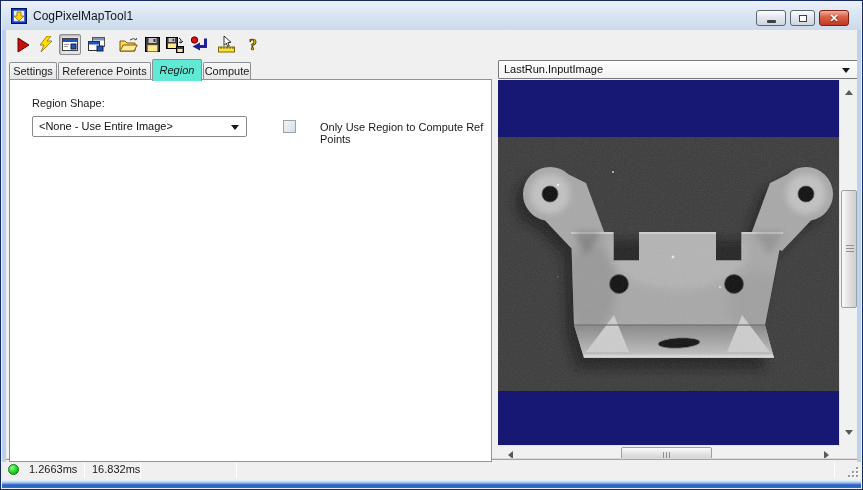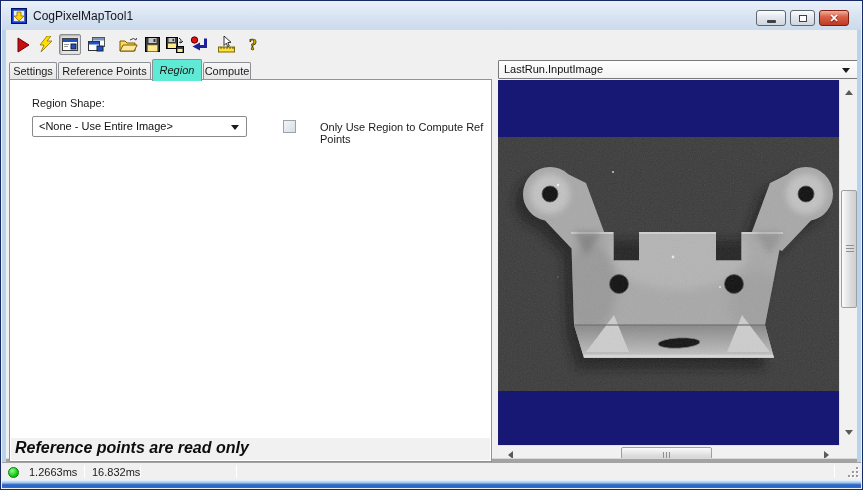--- a/index.html
+++ b/index.html
@@ -83,21 +83,21 @@
             background:linear-gradient(90deg,#fbfbfb,#dcdcdc 60%,#cfcfcf); }
   .thumb-h{ position:absolute; top:1px; left:123px; height:15px; width:91px;
             border:1px solid #9aa0a6; border-radius:2px;
             background:linear-gradient(#fbfbfb,#dcdcdc 60%,#cfcfcf); }
   .grip-v{ position:absolute; left:4px; top:50%; margin-top:-4px; width:8px; height:1px;
            background:#8f8f8f; box-shadow:0 3px 0 #8f8f8f, 0 6px 0 #8f8f8f; }
   .grip-h{ position:absolute; top:4px; left:50%; margin-left:-4px; height:8px; width:1px;
            background:#8f8f8f; box-shadow:3px 0 0 #8f8f8f, 6px 0 0 #8f8f8f; }
   
   .statusbar{ position:absolute; left:1px; right:1px; bottom:9px; height:21px;
-              background:#f0f0f0; border-top:4px solid #a3a3a3;
+              background:#f0f0f0; border-top:1px solid #a3a3a3;
               box-shadow:0 -1px 0 #d9d9d9; font-size:11px; color:#1a1a1a; }
   .st-dot{ position:absolute; left:6px; top:4px; width:11px; height:11px; border-radius:50%;
            background:radial-gradient(circle at 35% 30%, #8cff8c, #17cd17 60%, #0b9c0b);
            border:1px solid #0a7a0a; }
   .st-t1{ position:absolute; left:27px; top:3px; }
   .st-t2{ position:absolute; left:90px; top:3px; }
   .st-sep{ position:absolute; top:2px; bottom:2px; width:1px; background:#c6c6c6;
            border-right:1px solid #fff; }
   .resize-grip{ position:absolute; right:3px; bottom:3px; width:12px; height:12px; }
   .resize-grip i{ position:absolute; width:2px; height:2px; background:#9a9a9a; box-shadow:1px 1px 0 #fff; }
@@ -211,23 +211,20 @@
   </div>
 
   <div class="pane">
     <div class="rs-label">Region Shape:</div>
     <div class="dropdown dd-shape">
       <span>&lt;None - Use Entire Image&gt;</span>
       <i class="dd-arrow"></i>
     </div>
     <div class="checkbox"></div>
     <div class="cb-label">Only Use Region to Compute Ref Points</div>
-    <div class="msgbar">
-      <span>Reference points are read only</span>
-    </div>
   </div>
 
   <div class="dropdown dd-view">
     <span>LastRun.InputImage</span>
     <i class="dd-arrow"></i>
   </div>
 
   <div class="imgarea">
     <svg class="photo" viewBox="0 0 341 254" preserveAspectRatio="none">
       <defs>

